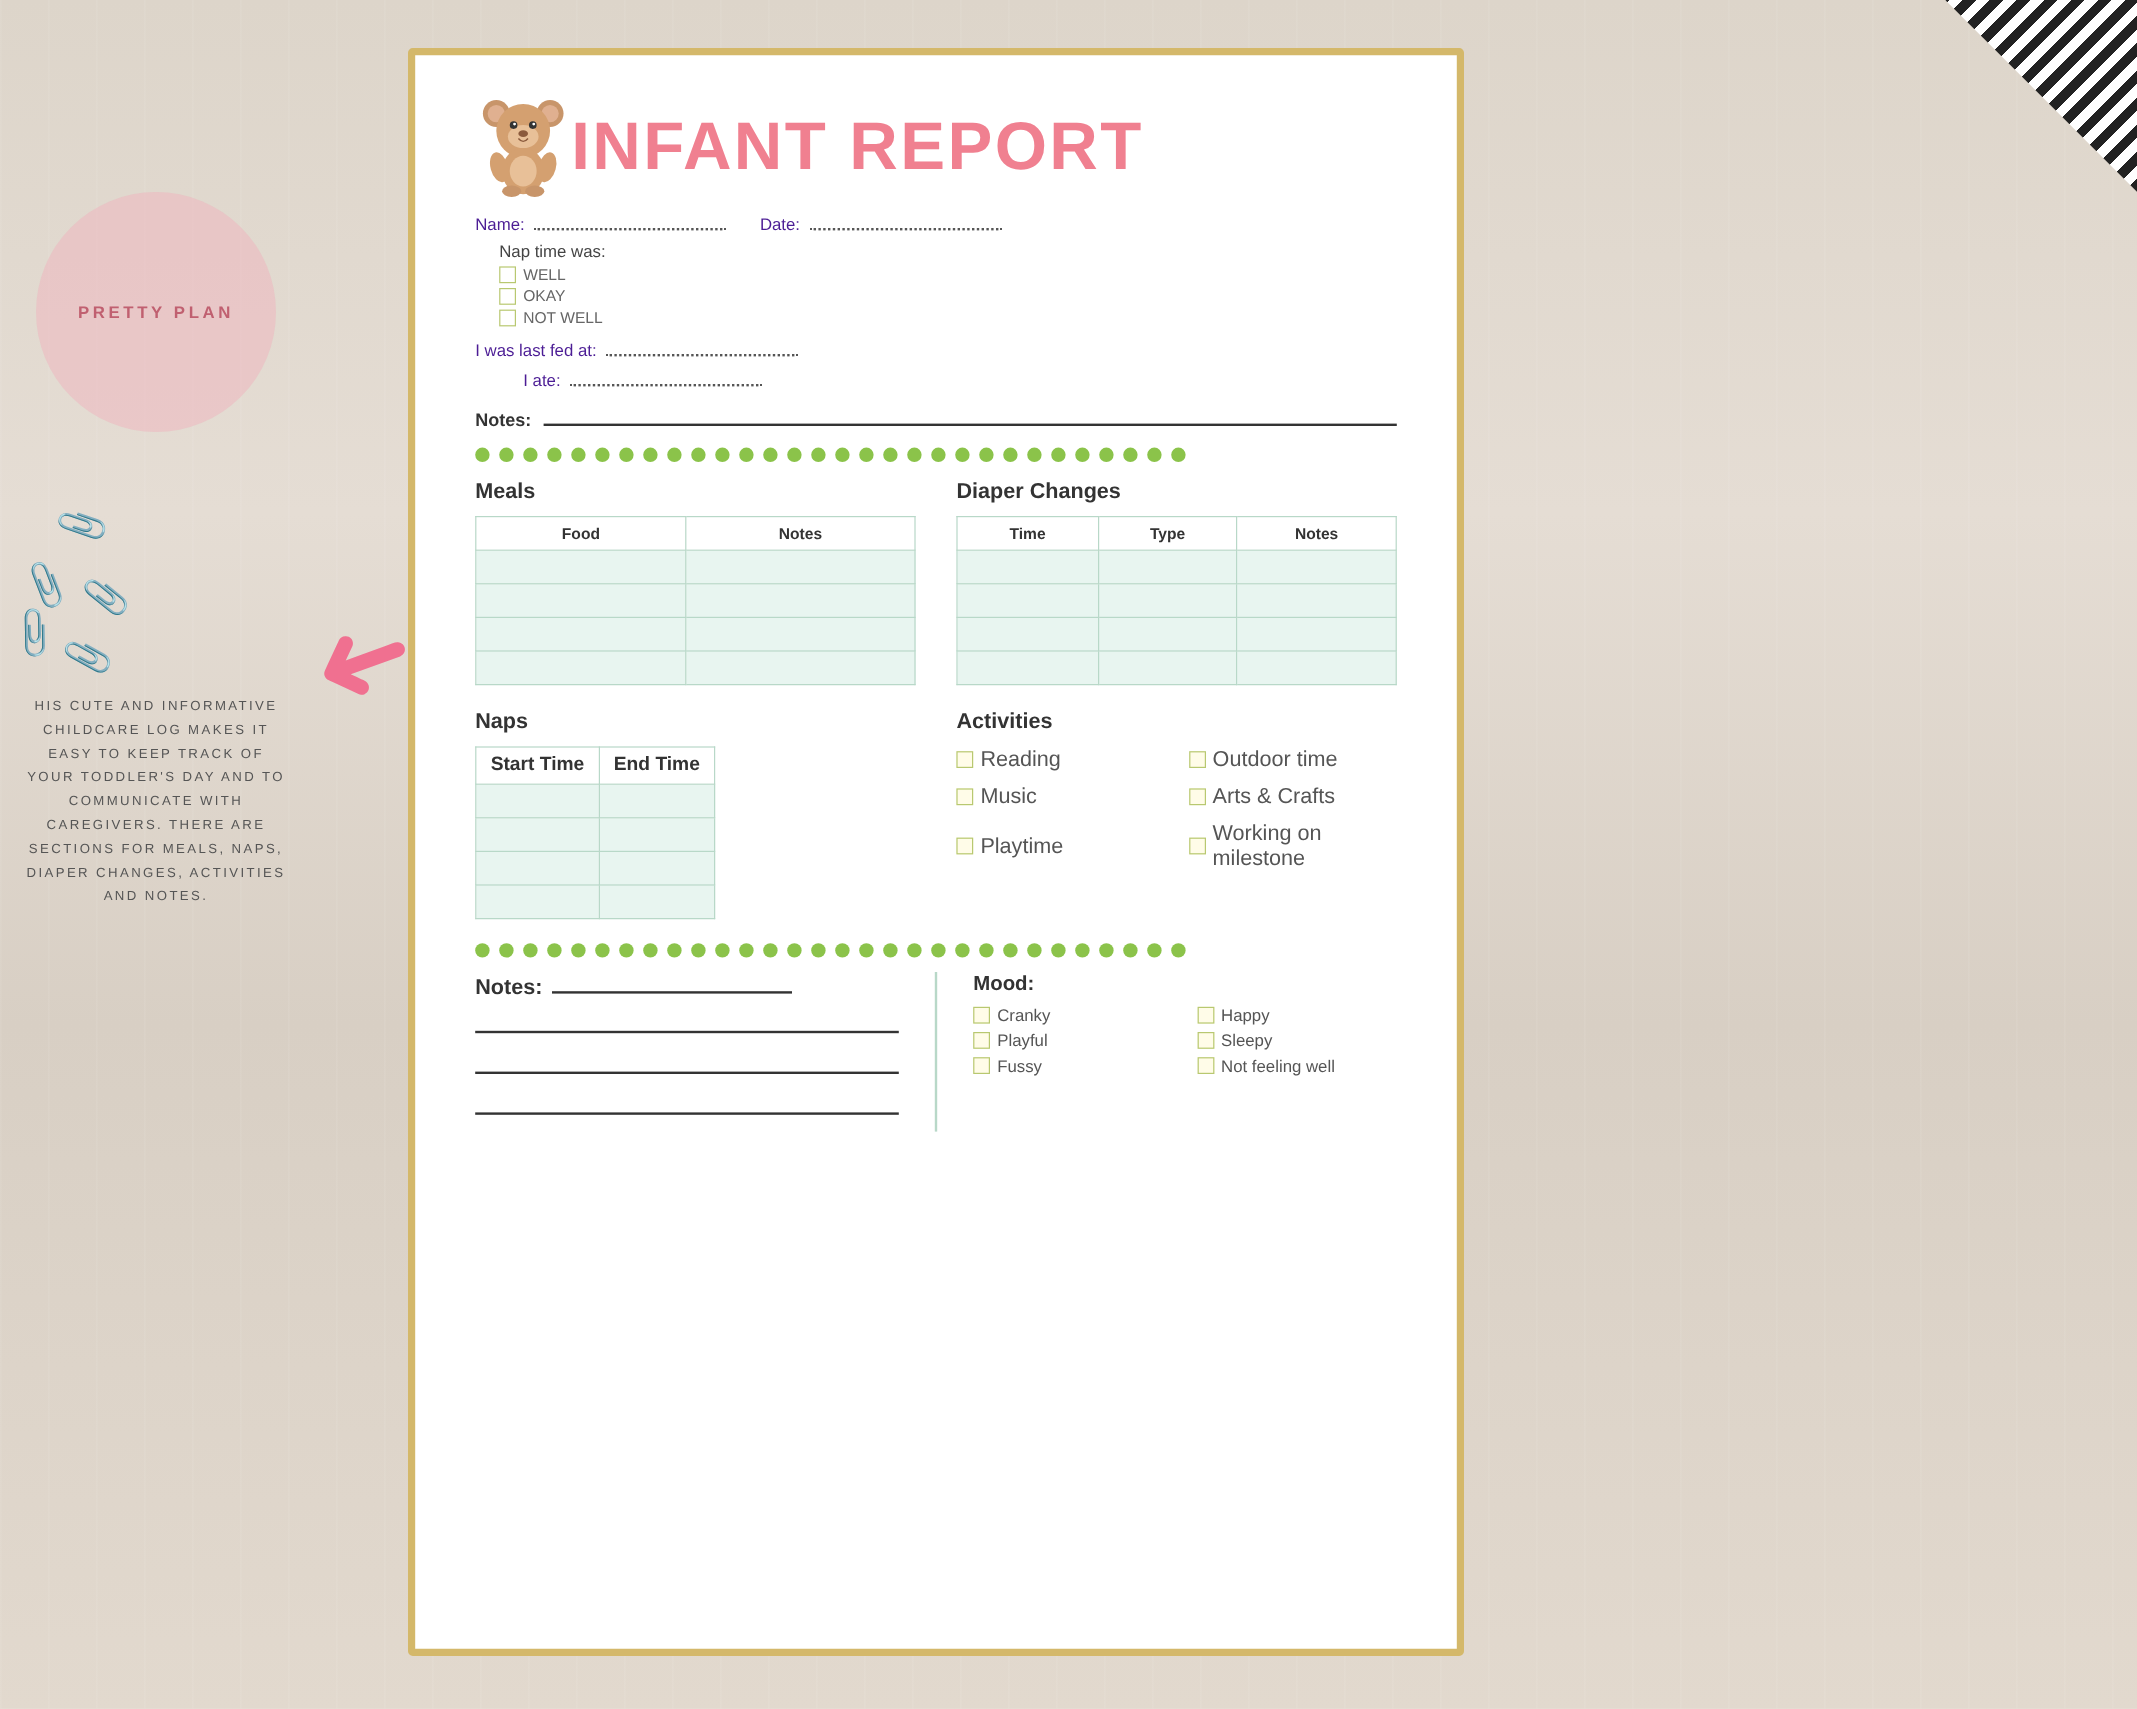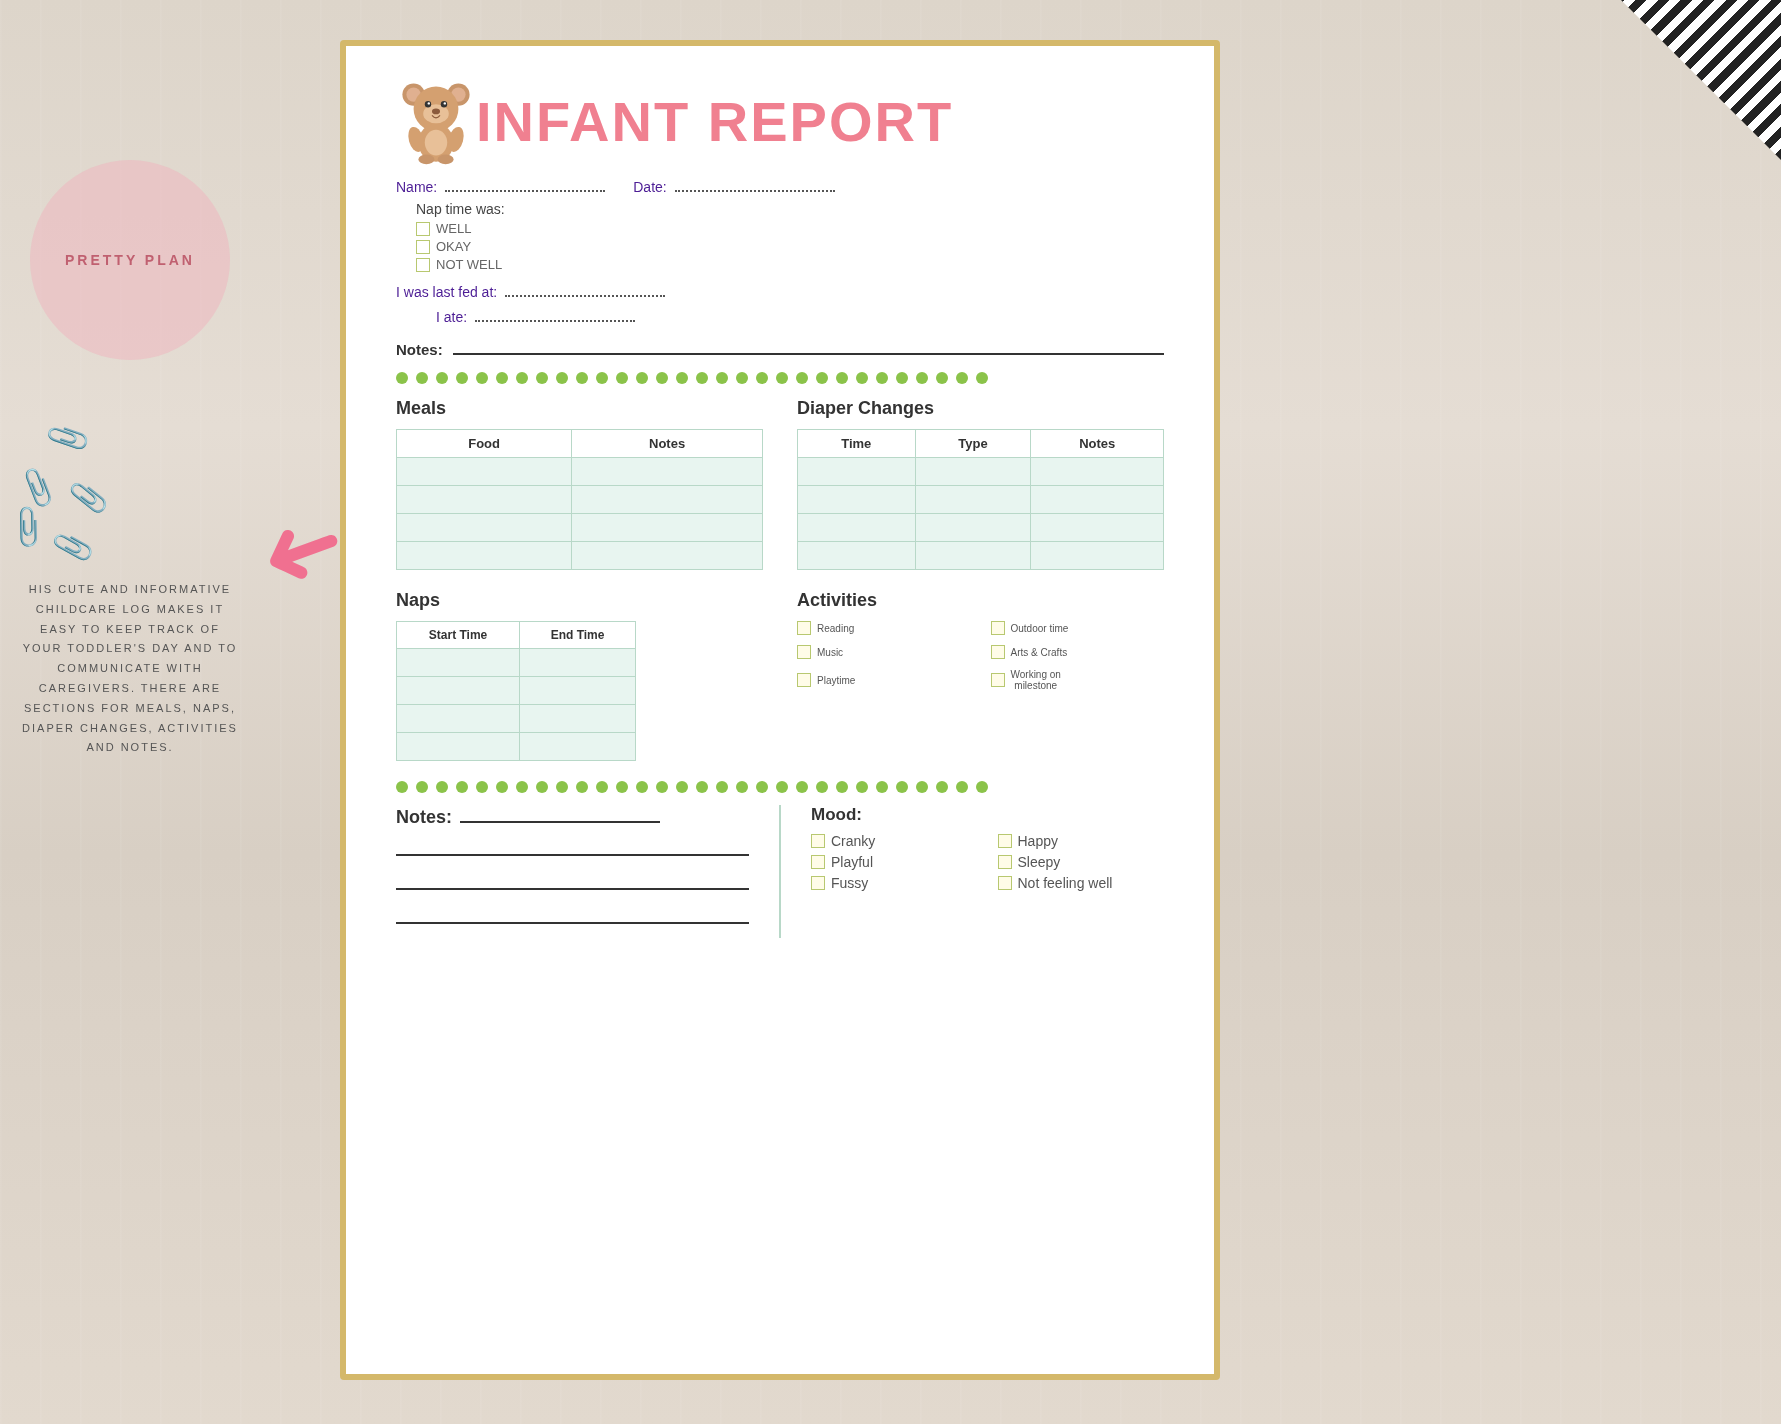--- a/index.html
+++ b/index.html
@@ -237,23 +237,23 @@
     }
 
     .data-table td {
       padding: 8px 8px;
       border: 1px solid #b8d8c8;
       background: #e8f5f0;
       height: 28px;
     }
 
     .naps-table {
-      width: 240px;
+      width: 200px;
       border-collapse: collapse;
-      font-size: 12px;
+      font-size: 16px;
     }
 
     .naps-table th {
       font-weight: bold;
       color: #333;
       padding: 6px 10px;
       border: 1px solid #b8d8c8;
       background: #fff;
       text-align: center;
     }
@@ -262,23 +262,22 @@
       padding: 8px 10px;
       border: 1px solid #b8d8c8;
       background: #e8f5f0;
       height: 28px;
     }
 
     .activity-item {
       display: flex;
       align-items: center;
       margin-bottom: 6px;
-      font-size: 10px;
+      font-size: 18px;
       color: #555;
-      text-align: center;
     }
 
     .activity-checkbox {
       width: 14px;
       height: 14px;
       border: 1.5px solid #b8c870;
       background: #fffce8;
       margin-right: 6px;
       flex-shrink: 0;
     }

